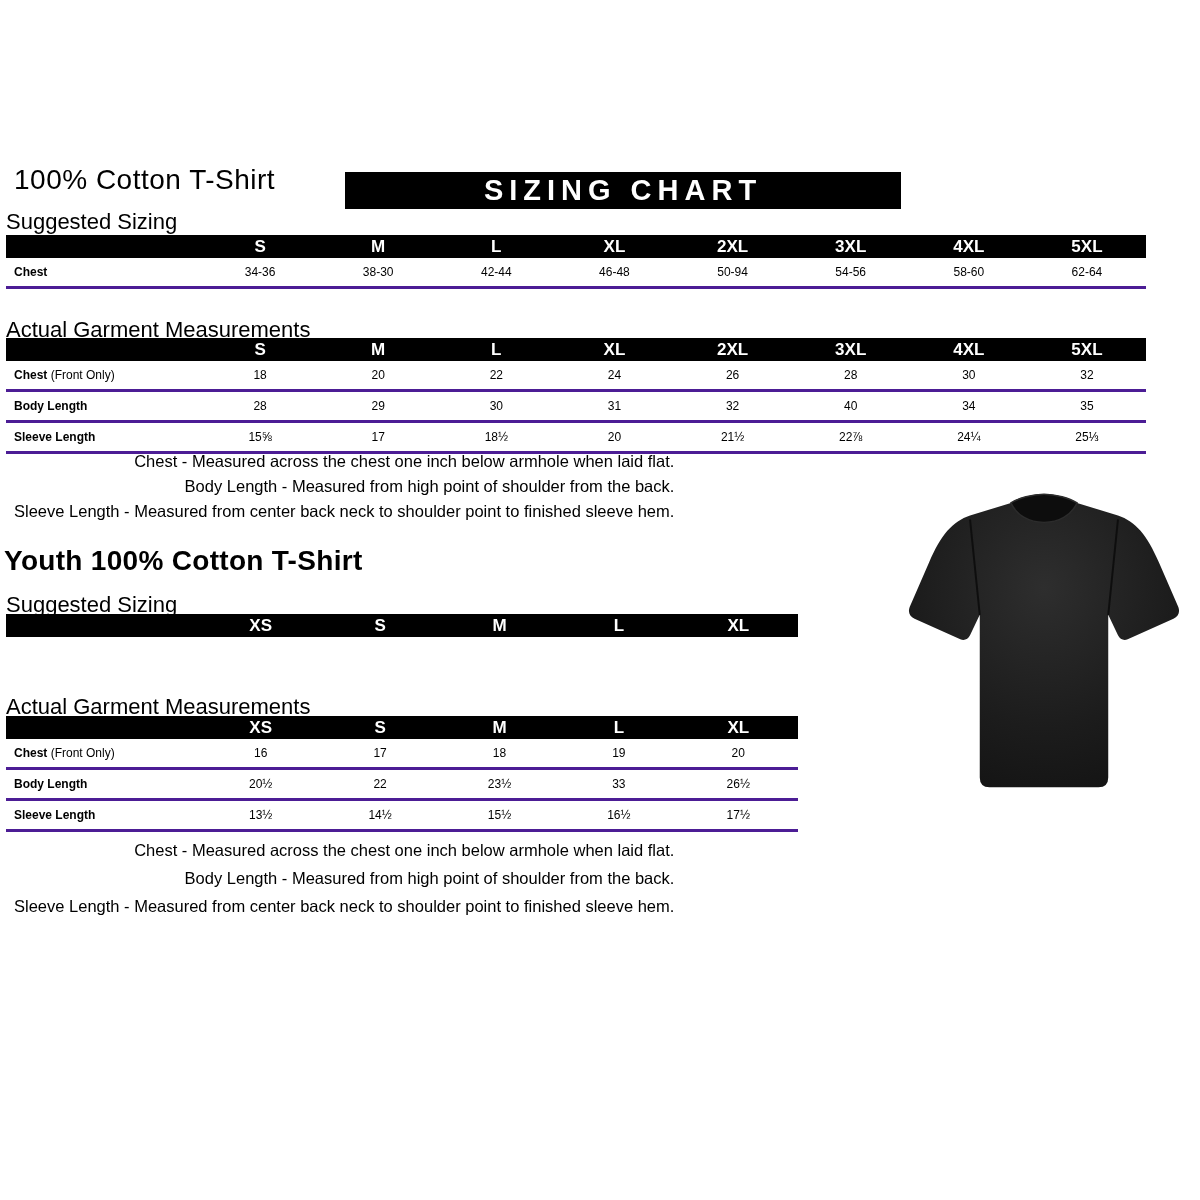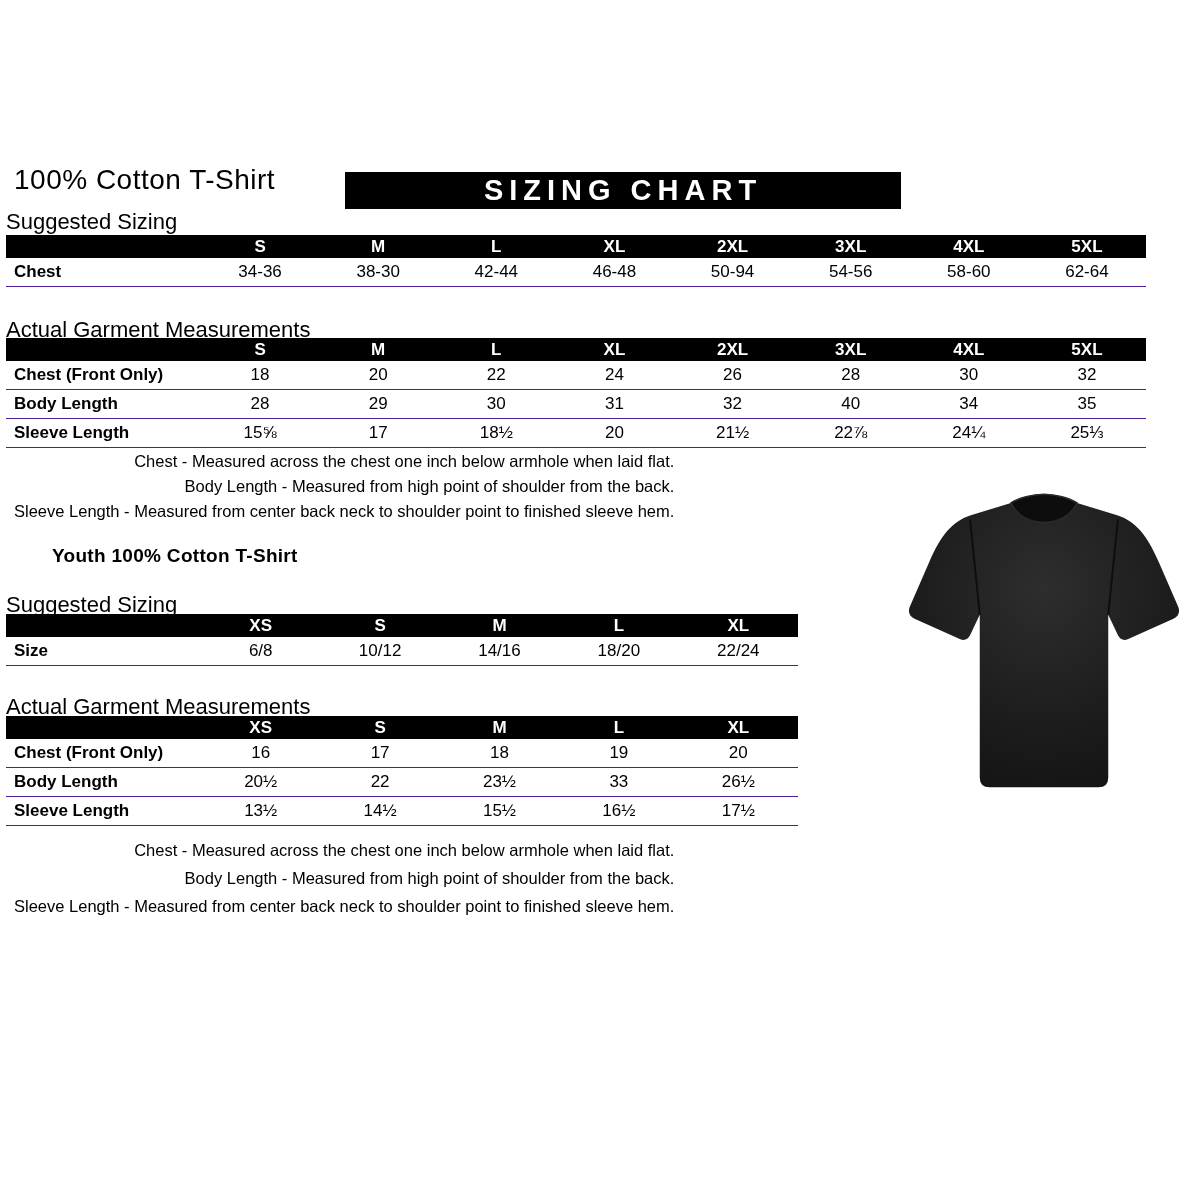--- a/index.html
+++ b/index.html
@@ -5,29 +5,29 @@
   html,body{margin:0;padding:0;background:#fff;}
   #canvas{position:relative;width:1200px;height:1200px;background:#fff;overflow:hidden;
           font-family:"Liberation Sans","DejaVu Sans",sans-serif;color:#000;}
   .abs{position:absolute;}
 
   .page-title{left:14px;top:164px;font-size:28px;font-weight:400;letter-spacing:.5px;}
   .banner{left:345px;top:156px;width:556px;height:37px;background:#000;color:#fff;
           display:flex;align-items:center;justify-content:center;
           font-weight:bold;font-size:29px;letter-spacing:6px;margin-top:16px;}
   .section-label{font-size:22px;}
-  .youth-title{left:4px;top:545px;font-size:19px;font-weight:bold;letter-spacing:.3px;margin-left:48px;}
+  .youth-title{left:4px;top:545px;font-size:28px;font-weight:bold;letter-spacing:.3px;}
 
   table.size-table{border-collapse:collapse;table-layout:fixed;font-size:17px;}
   table.size-table th{background:#000;color:#fff;font-weight:bold;height:23px;
                       font-size:17px;padding:0;text-align:center;}
-  table.size-table td{height:28px;text-align:center;border-bottom:1px solid #4c1d95;
-                      padding:0;font-size:17px;}
+  table.size-table td{height:28px;text-align:center;border-bottom:3px solid #4c1d95;
+                      padding:0;font-size:12px;}
   table.size-table td.lbl{text-align:left;padding-left:8px;font-weight:bold;}
-  table.size-table td.lbl .sfx{font-weight:bold;}
+  table.size-table td.lbl .sfx{font-weight:normal;}
   .t-adult-sug{left:6px;top:235px;}
   .t-adult-gar{left:6px;top:338px;}
   .t-youth-sug{left:6px;top:614px;}
   .t-youth-gar{left:6px;top:716px;}
   .w-adult{width:1140px;}
   .w-youth{width:792px;}
 
   .notes{left:14px;font-size:16.5px;}
   .notes p{margin:0;text-align:right;}
   .notes-adult{top:452px;}
@@ -164,28 +164,20 @@
         <col>
       </colgroup>
     <tbody>
         <tr>
       <th></th>
       <th>XS</th>
       <th>S</th>
       <th>M</th>
       <th>L</th>
       <th>XL</th>
-    </tr>
-    <tr>
-      <td class="lbl"><span>Size</span><span class="sfx"></span></td>
-      <td>6/8</td>
-      <td>10/12</td>
-      <td>14/16</td>
-      <td>18/20</td>
-      <td>22/24</td>
     </tr>
   </tbody>
     </table>
 
   <div class="abs section-label" style="left:6px;top:694px;">Actual Garment Measurements</div>
   <table class="abs size-table w-youth t-youth-gar">
     <colgroup>
         <col style="width:195px">
         <col>
         <col>

